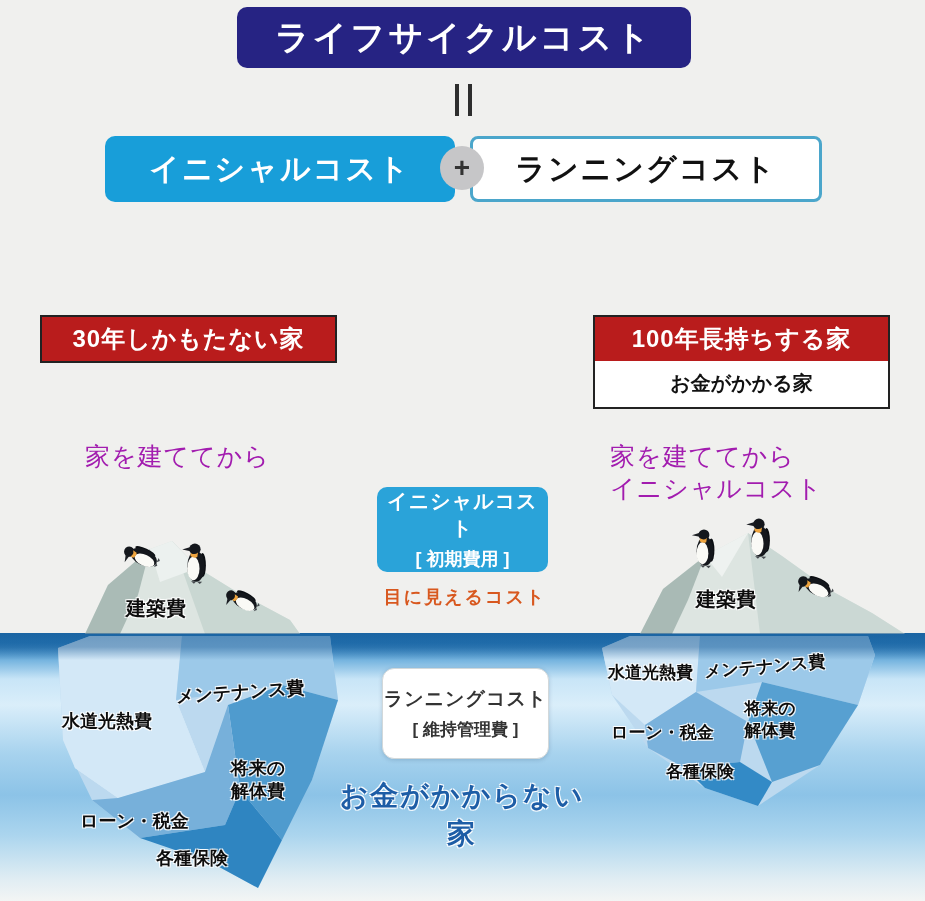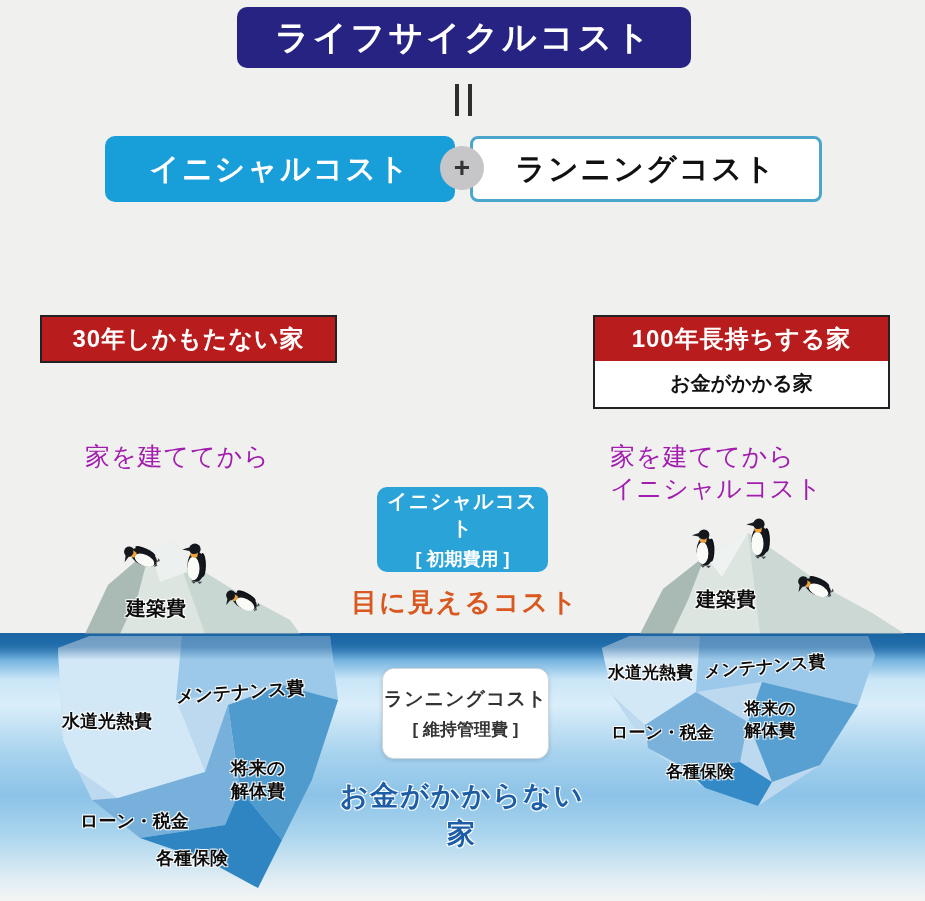--- a/index.html
+++ b/index.html
@@ -75,21 +75,21 @@
   
   .mid-initial{
     position:absolute;left:377px;top:487px;width:171px;height:85px;z-index:5;
     background:#2aa3d9;border-radius:10px;color:#fff;text-align:center;
     display:flex;flex-direction:column;align-items:center;justify-content:center;gap:5px;
   }
   .mid-initial .l1{font-size:20px;font-weight:bold;letter-spacing:1px;}
   .mid-initial .l2{font-size:18px;font-weight:bold;}
   .visible-caption{
     position:absolute;left:340px;top:585px;width:250px;z-index:5;text-align:center;
-    color:#d8581f;font-size:26px;font-weight:bold;letter-spacing:2px;
+    color:#d8581f;font-size:18px;font-weight:bold;letter-spacing:2px;
   }
   .mid-running{
     position:absolute;left:382px;top:668px;width:165px;height:89px;z-index:5;
     background:#fff;border:1px solid #d2d8da;border-radius:12px;color:#333;text-align:center;
     box-shadow:0 1px 4px rgba(0,40,80,.18);
     display:flex;flex-direction:column;align-items:center;justify-content:center;gap:6px;
   }
   .mid-running .l1{font-size:19px;font-weight:bold;letter-spacing:1px;}
   .mid-running .l2{font-size:17px;font-weight:bold;}
   .hidden-caption{

